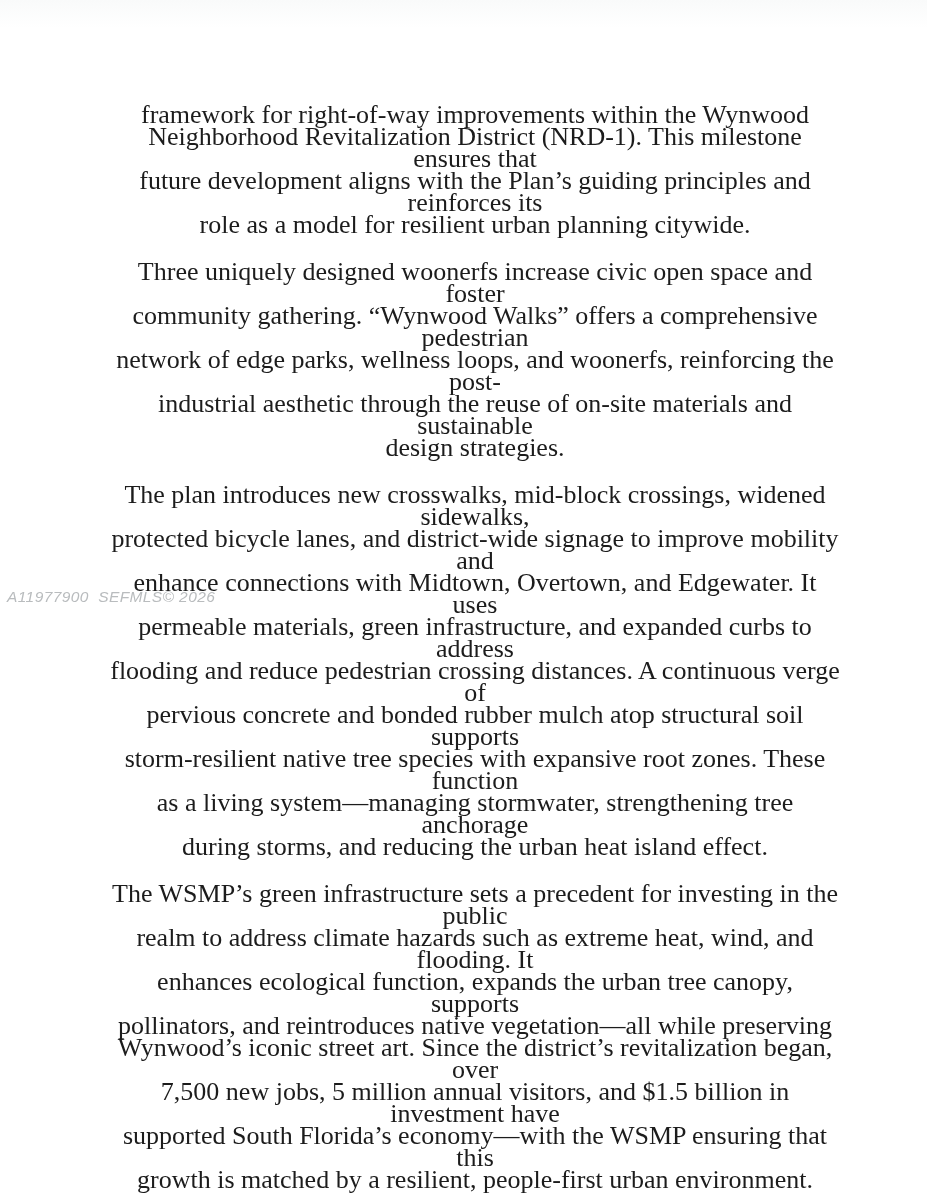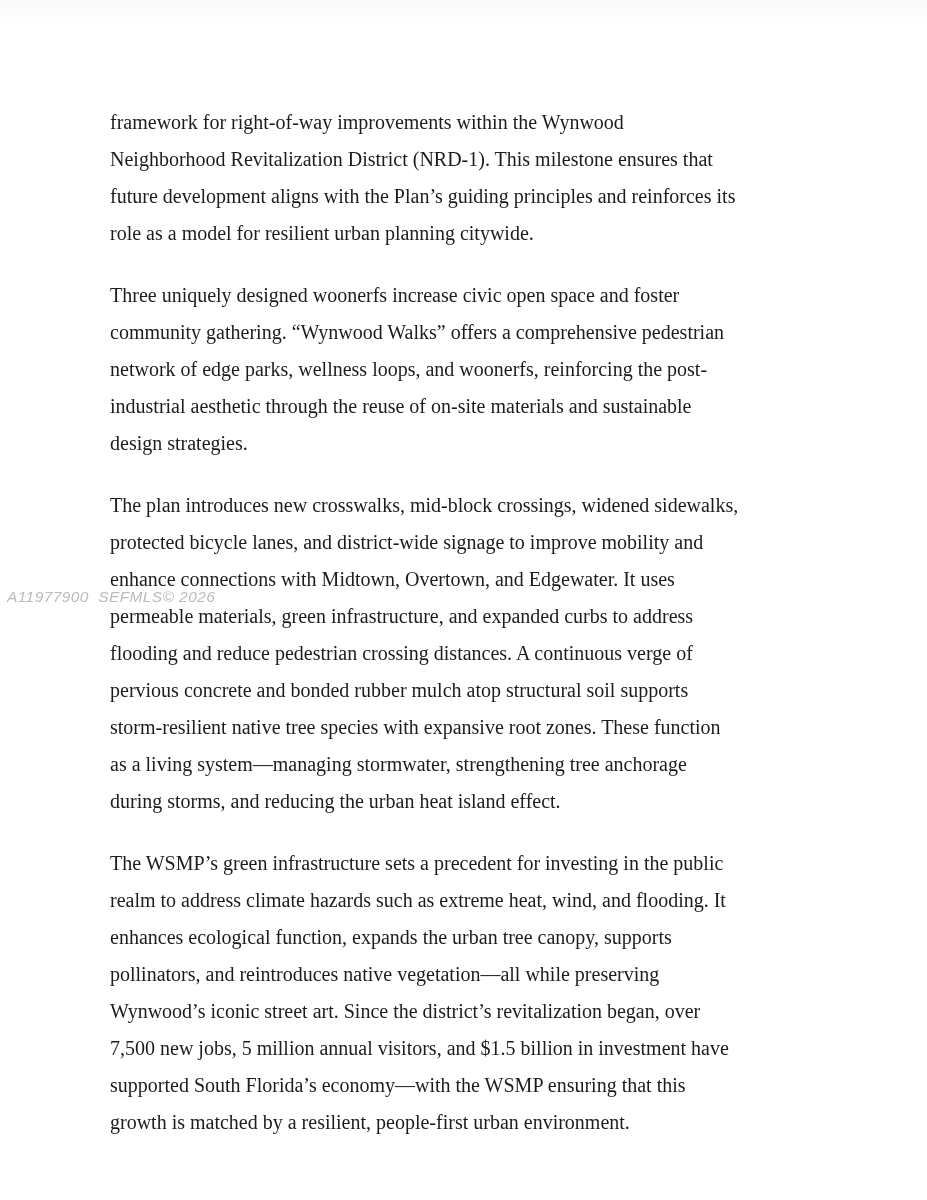--- a/index.html
+++ b/index.html
@@ -38,25 +38,25 @@
   }
   .doc-body {
     position: absolute;
     left: 110px;
     top: 104px;
     width: 730px;
     z-index: 1;
   }
   .para {
     margin: 0 0 25px 0;
-    font-size: 20px;
-    line-height: 37px;
+    font-size: 26px;
+    line-height: 22px;
     color: var(--text-color, #1c1c1c);
     white-space: pre-line;
-    text-align: left;
+    text-align: center;
   }
 </style>
 </head>
 <body>
 
 <div class="viewport" style="--text-color: #1c1c1c; --watermark-color: #b9bcbe; background: rgb(255, 255, 255);">
   <div class="top-edge"></div>
   <div class="watermark">A11977900  SEFMLS© 2026</div>
   <div class="doc-body">
       <p class="para">framework for right-of-way improvements within the Wynwood

